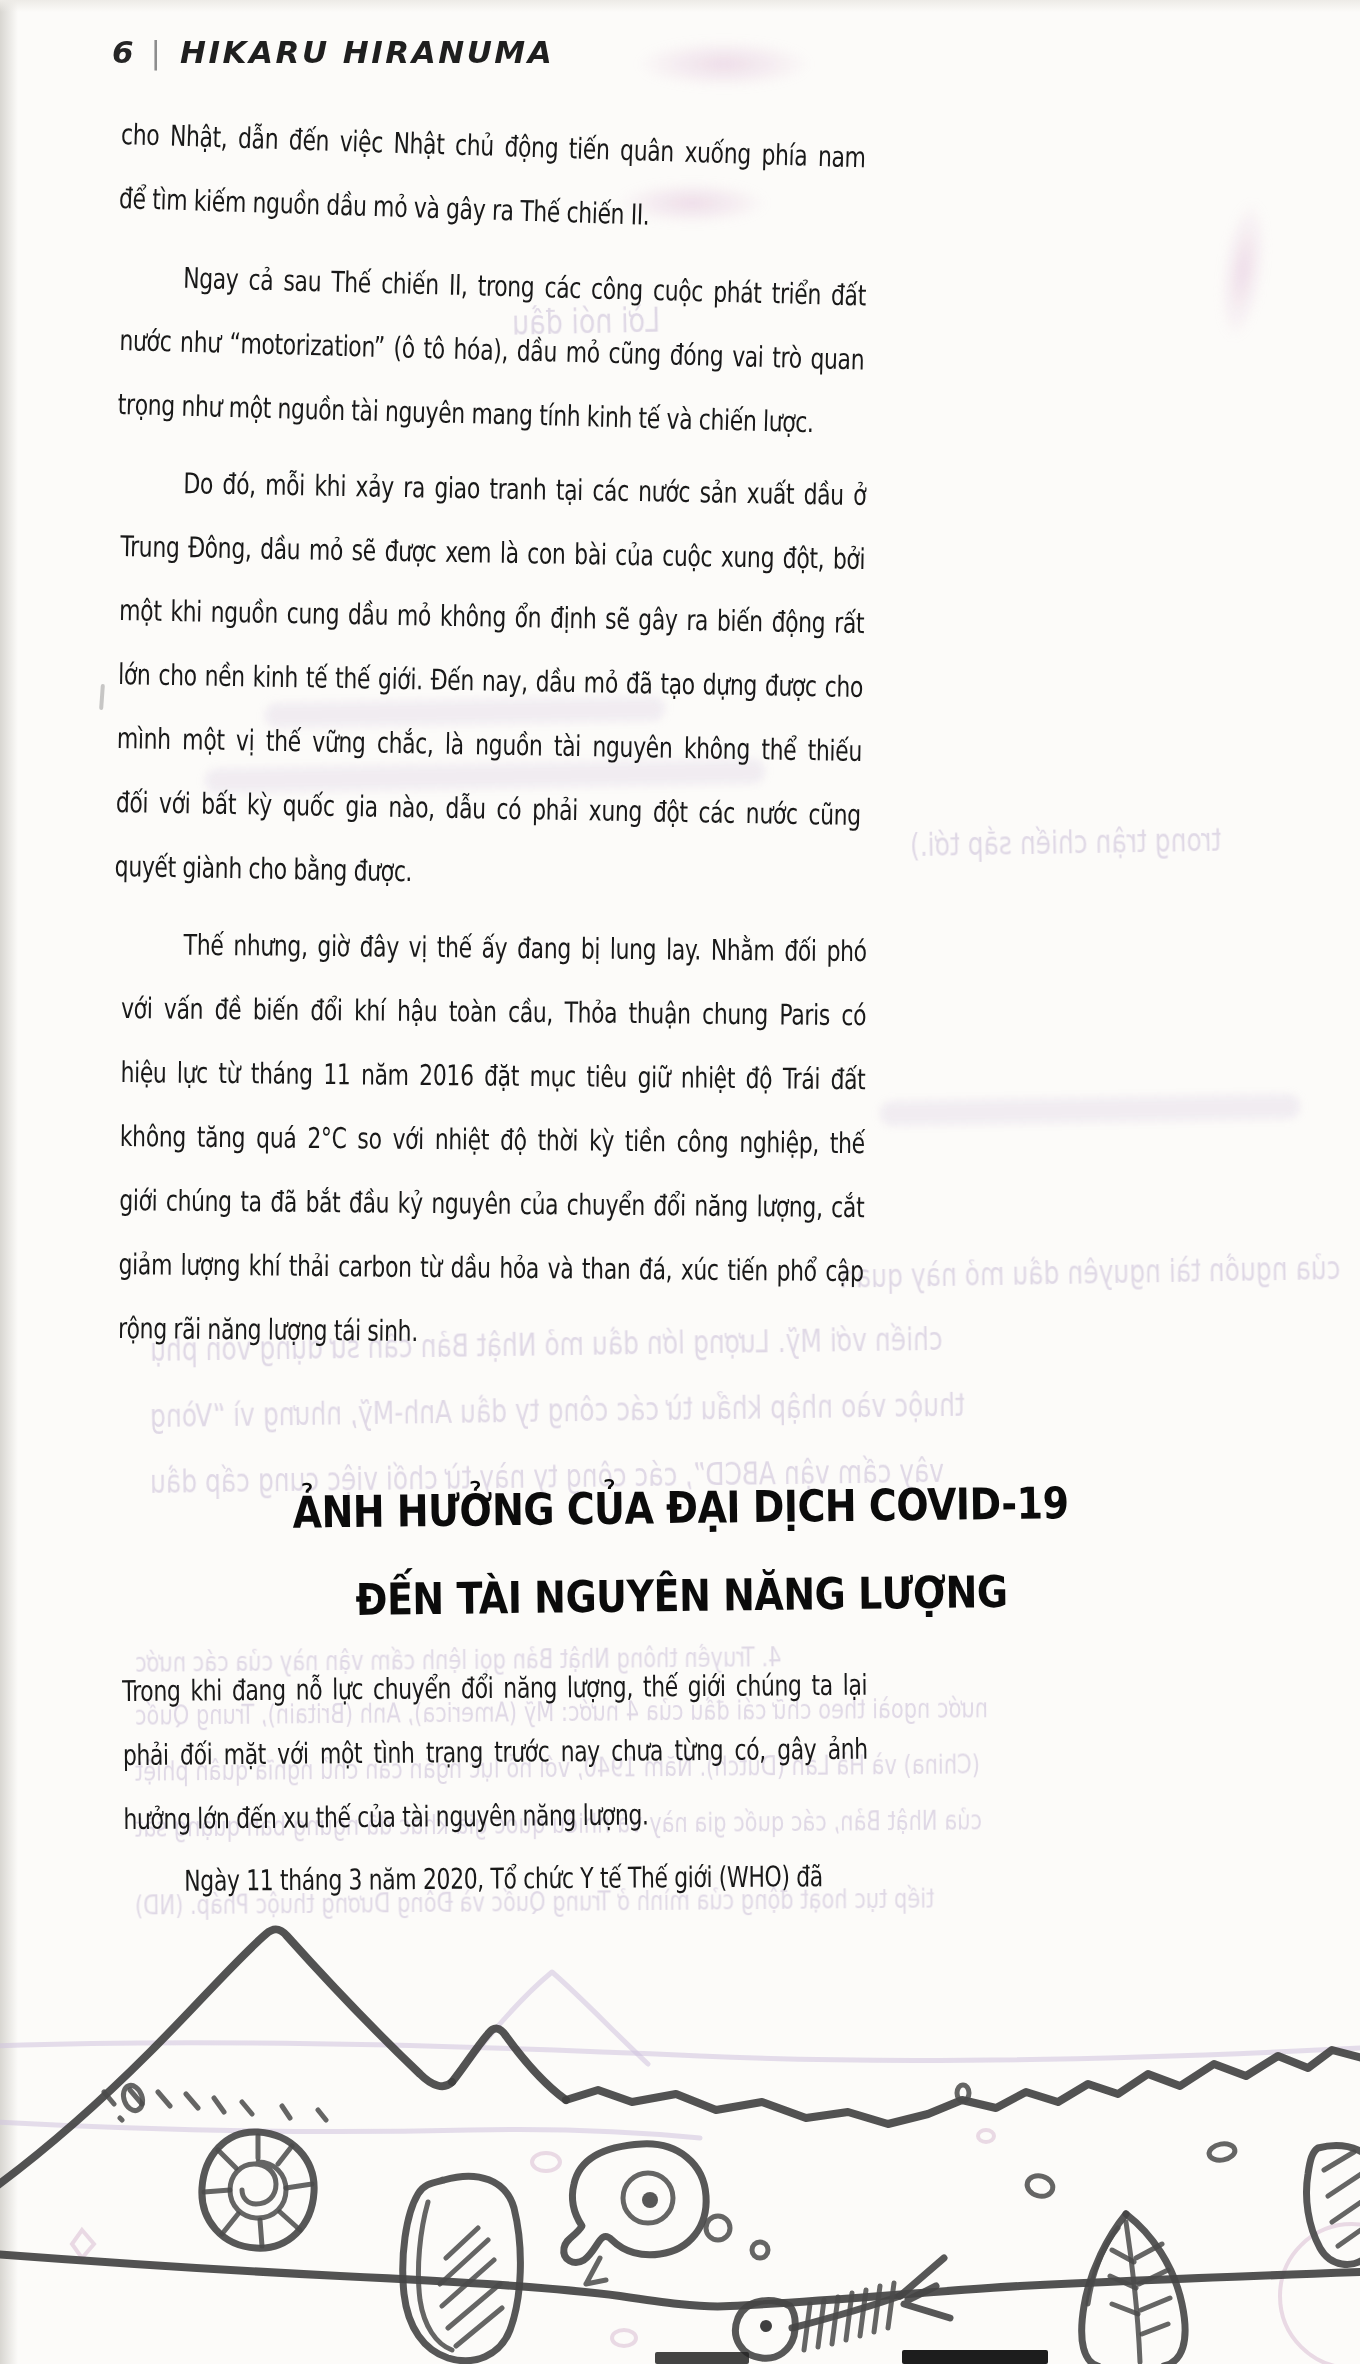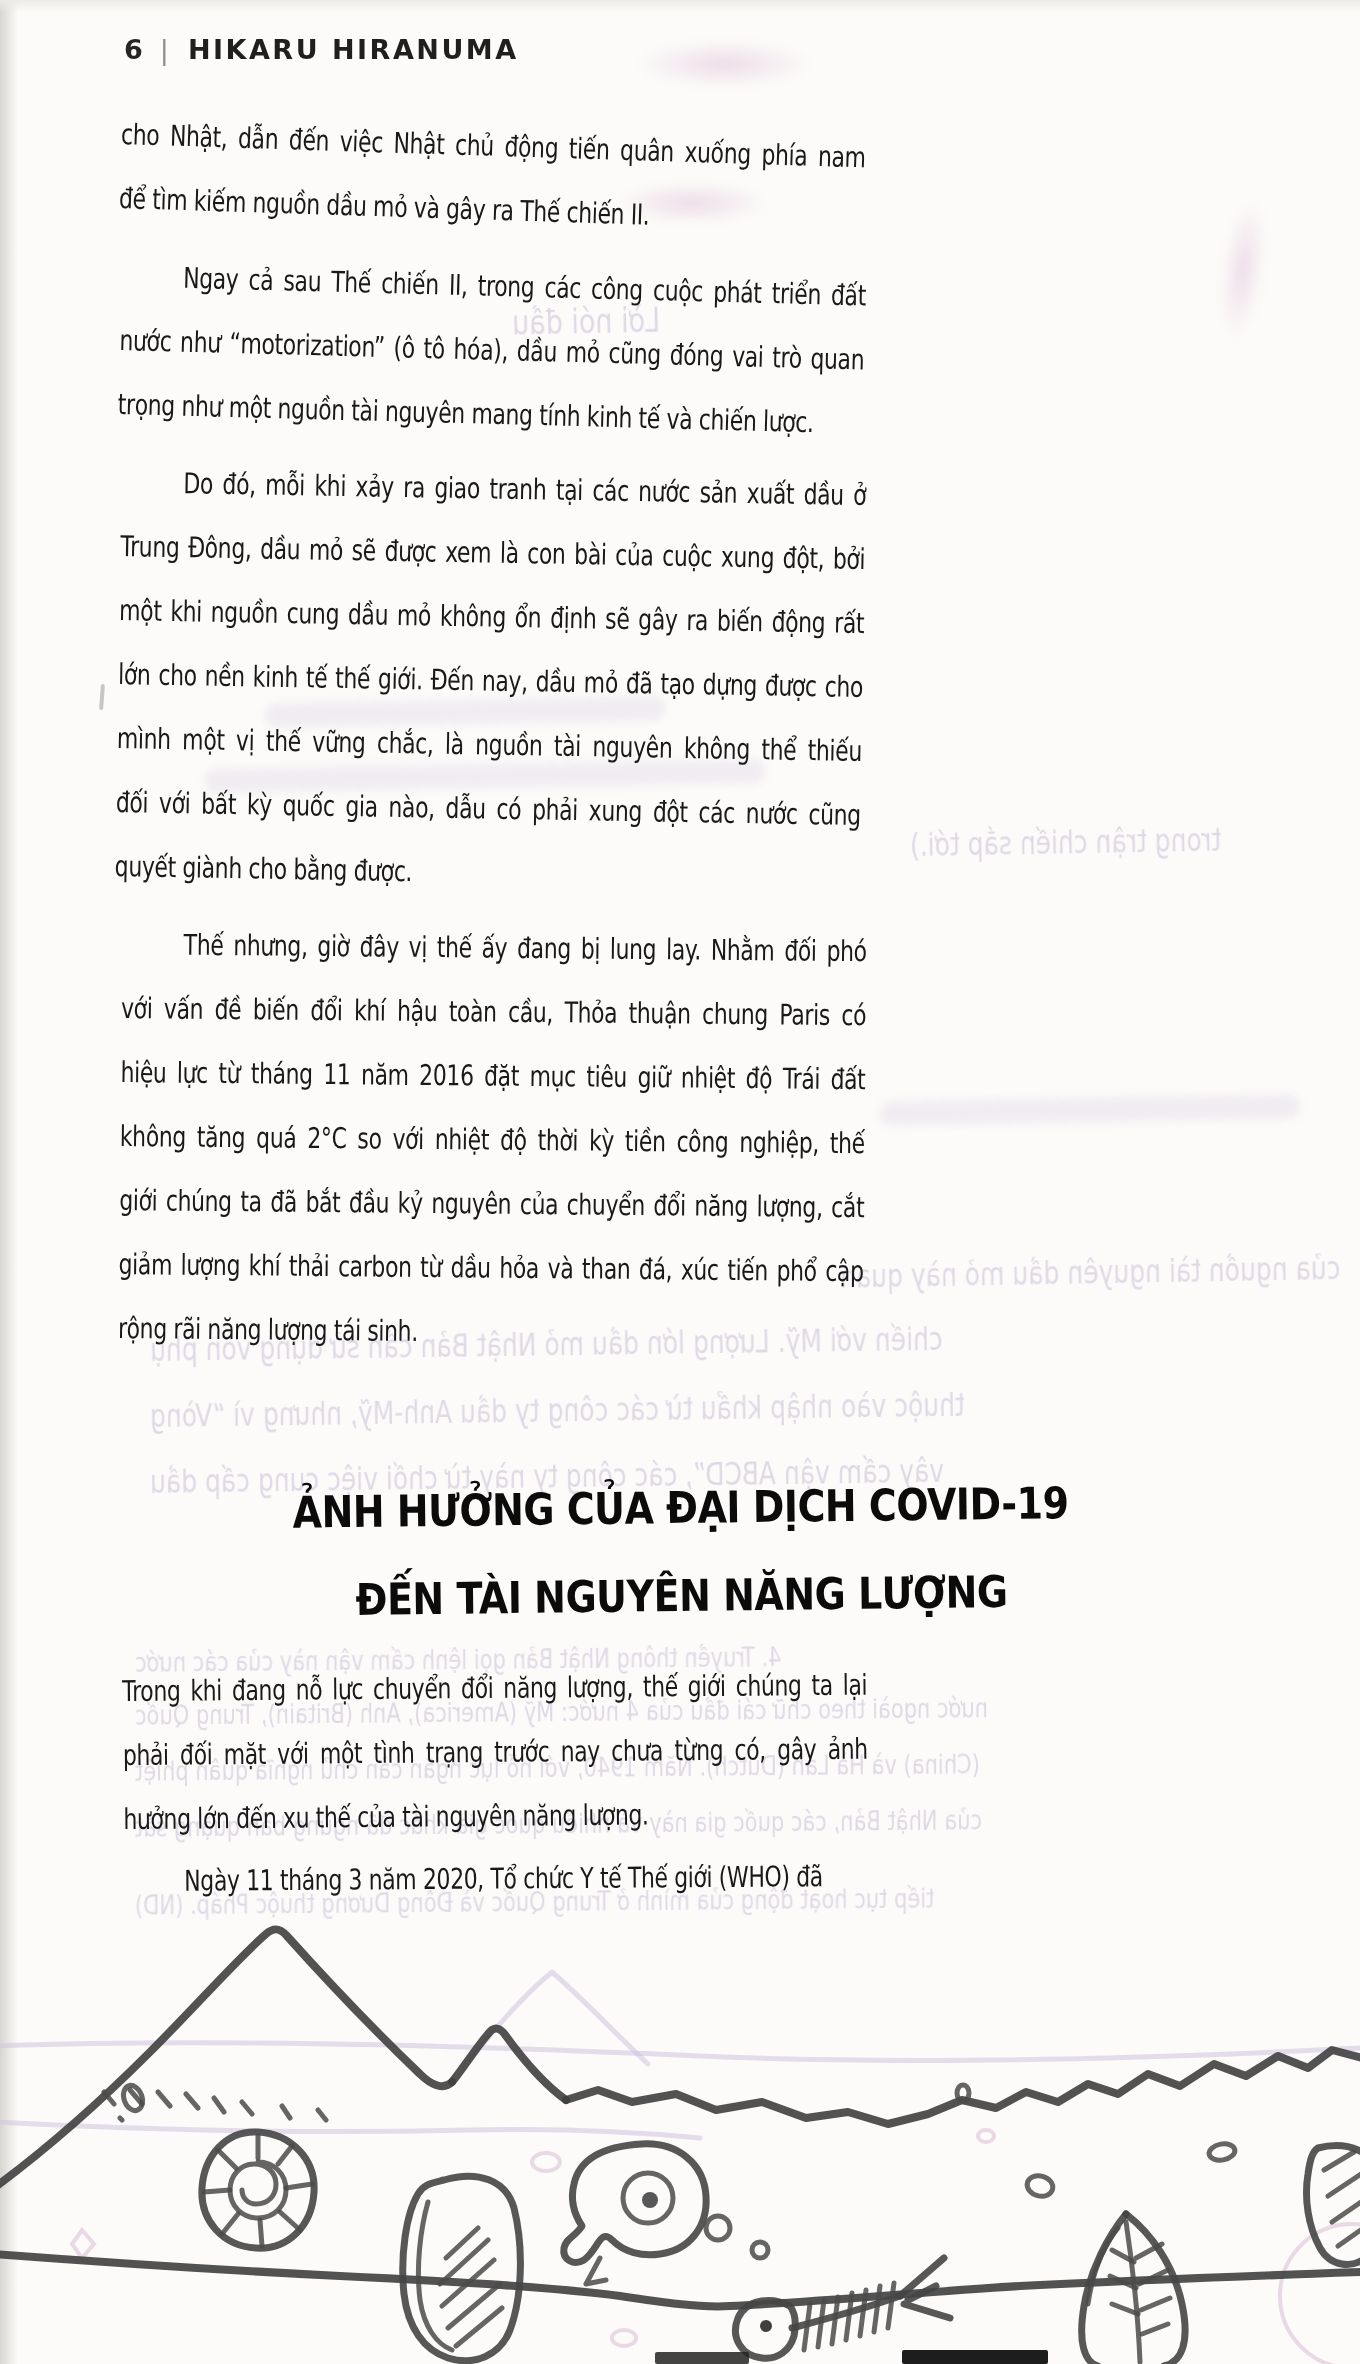--- a/index.html
+++ b/index.html
@@ -20,22 +20,22 @@
   .s1{left:636px;top:40px;width:176px;height:48px;}
   .s2{left:616px;top:182px;width:152px;height:42px;}
   .s3{left:1222px;top:200px;width:42px;height:140px;transform:rotate(8deg);}
   .bar-smudge{position:absolute;height:24px;border-radius:12px;filter:blur(4px);
     background:rgba(186,166,206,.18);}
   .bs1{left:265px;top:700px;width:400px;transform:rotate(-1deg);}
   .bs2{left:205px;top:764px;width:560px;transform:rotate(-1deg);}
   .bs3{left:880px;top:1098px;width:420px;transform:rotate(-1deg);}
 
   
-  .runhead{position:absolute;left:124px;top:34px;font-size:27px;font-weight:bold;
-    color:#262626;letter-spacing:1px;}
+  .runhead{position:absolute;left:112px;top:34px;font-size:31px;font-weight:bold;
+    color:#262626;letter-spacing:1px;font-style:italic;}
   .runhead .pgnum{margin-right:16px;}
   .runhead .div{color:#8d8d8d;font-weight:normal;margin-right:18px;}
   .runhead .author{letter-spacing:2.5px;color:#1f1f1f;}
 
   
   .para{position:absolute;left:122px;width:745px;transform-origin:0 0;}
   .bline{height:64px;line-height:64px;font-size:22px;letter-spacing:-0.4px;
     color:#191919;text-align:justify;text-align-last:justify;
     transform:scaleY(1.3);transform-origin:0 50%;}
   .bline.last{text-align-last:left;}

